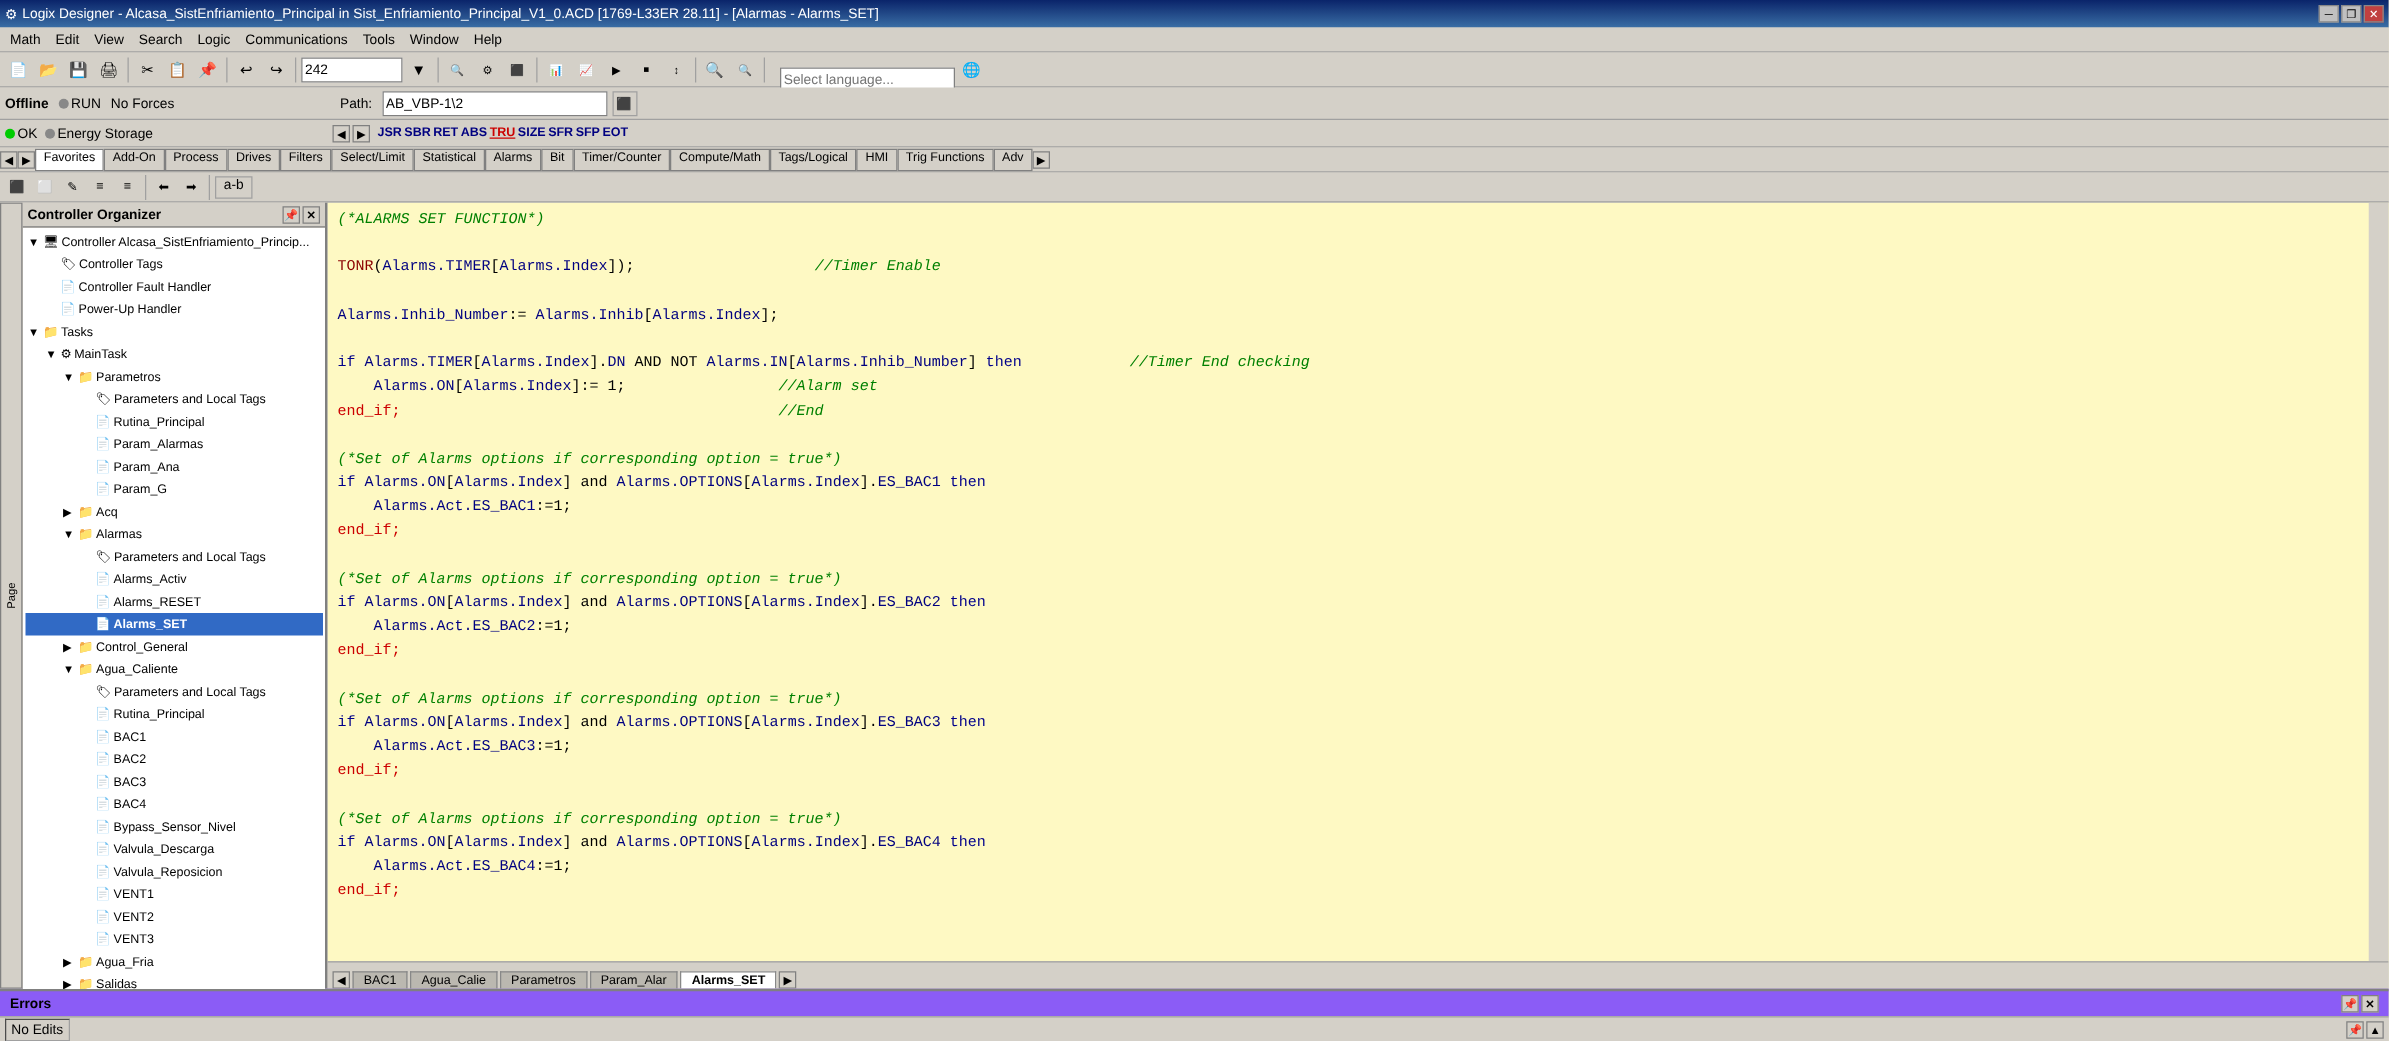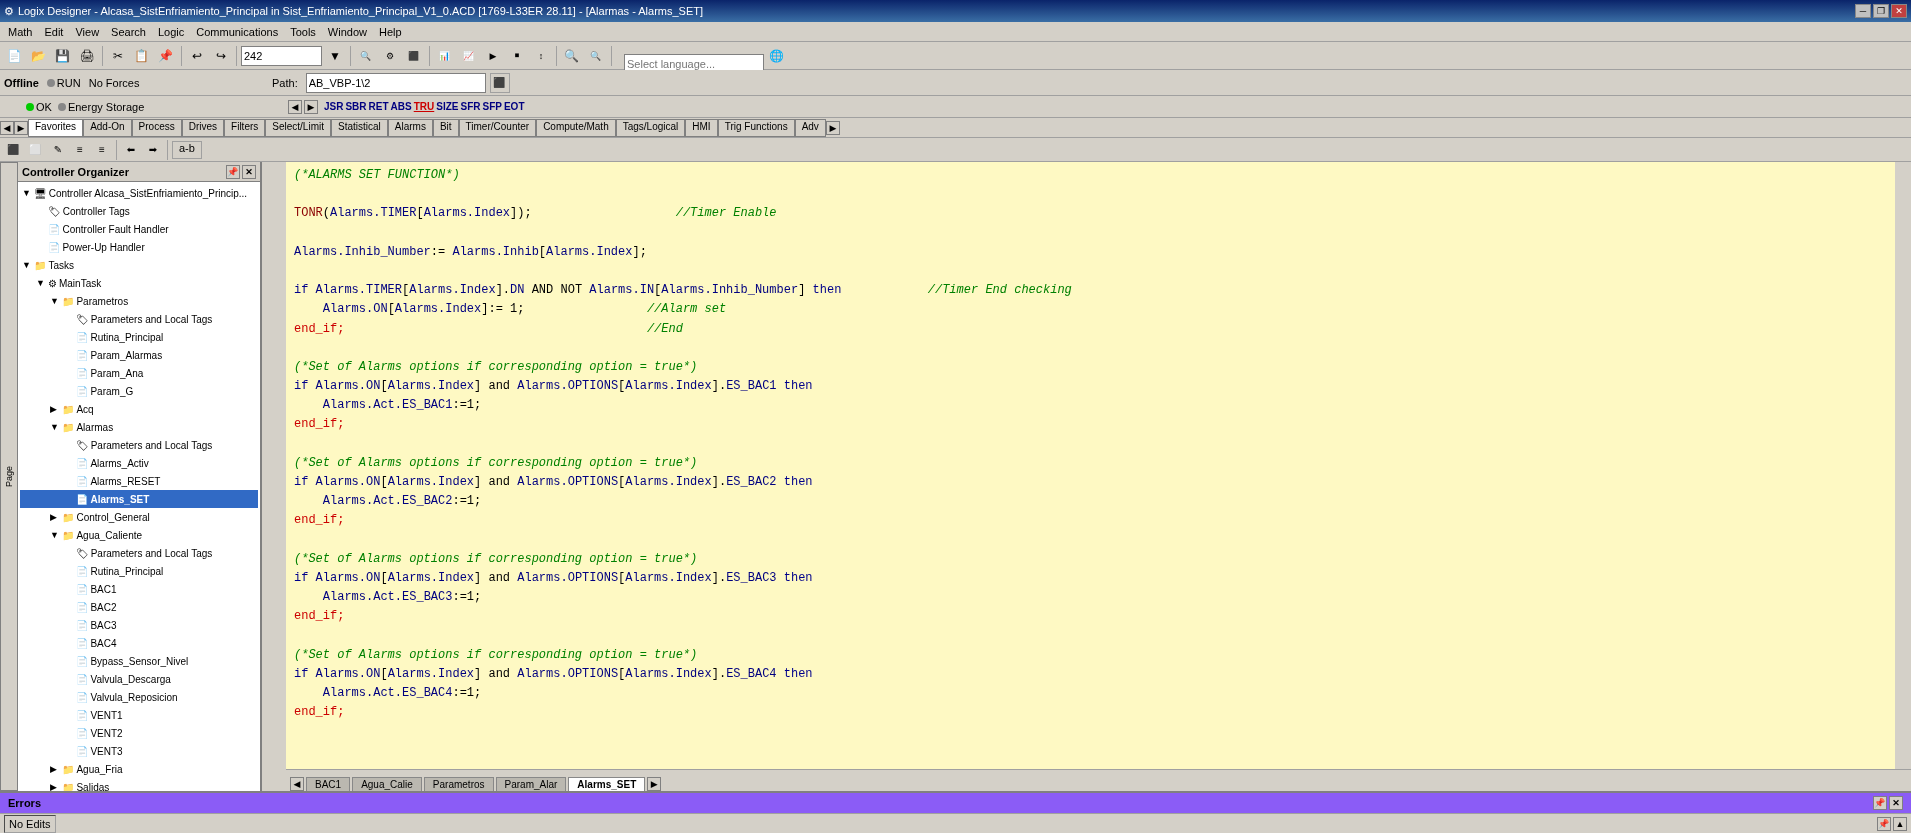--- a/index.html
+++ b/index.html
@@ -358,21 +358,21 @@
       </div>
     </div>
     <div style="margin-left:4px;display:flex;align-items:center;gap:4px;">
       <span class="path-label">Path:</span>
       <input class="path-combo" type="text" value="AB_VBP-1\2" style="">
       <div class="path-btn">⬛</div>
     </div>
   </div>
 
   <div style="display:flex;height:22px;background:#d4d0c8;border-bottom:1px solid #a0a0a0;">
-    <div style="width:262px;display:flex;align-items:center;gap:6px;padding:0 4px;font-size:11px;margin-left:22px;">
+    <div style="width:262px;display:flex;align-items:center;gap:6px;padding:0 4px;font-size:11px;">
       <span style="display:flex;align-items:center;gap:2px;">
         <span style="width:8px;height:8px;background:#00cc00;border-radius:50%;display:inline-block;"></span>
         <span>OK</span>
       </span>
       <span style="display:flex;align-items:center;gap:2px;">
         <span style="width:8px;height:8px;background:#888;border-radius:50%;display:inline-block;"></span>
         <span>Energy Storage</span>
       </span>
     </div>
     <div style="flex:1;display:flex;align-items:center;padding:0 4px;gap:2px;">
@@ -418,21 +418,21 @@
     <div class="code-toolbar-btn">✎</div>
     <div class="code-toolbar-btn">≡</div>
     <div class="code-toolbar-btn">≡</div>
     <div class="toolbar-sep"></div>
     <div class="code-toolbar-btn">⬅</div>
     <div class="code-toolbar-btn">➡</div>
     <div class="toolbar-sep"></div>
     <div class="ab-btn">a-b</div>
   </div>
 
-  <div id="content-area" style="display:flex;flex:1;overflow:hidden;min-height:0;gap:24px;">
+  <div id="content-area" style="display:flex;flex:1;overflow:hidden;min-height:0;">
 
     <div id="left-container" style="width:262px;display:flex;flex-direction:row;border-right:2px solid #808080;background:#d4d0c8;">
 
       <div class="page-side-tab" style="width:18px;font-size:9px;display:flex;align-items:center;justify-content:center;">Page</div>
 
       <div style="flex:1;display:flex;flex-direction:column;">
 
         <div id="left-header">
           <span>Controller Organizer</span>
           <div style="display:flex;gap:2px;">

